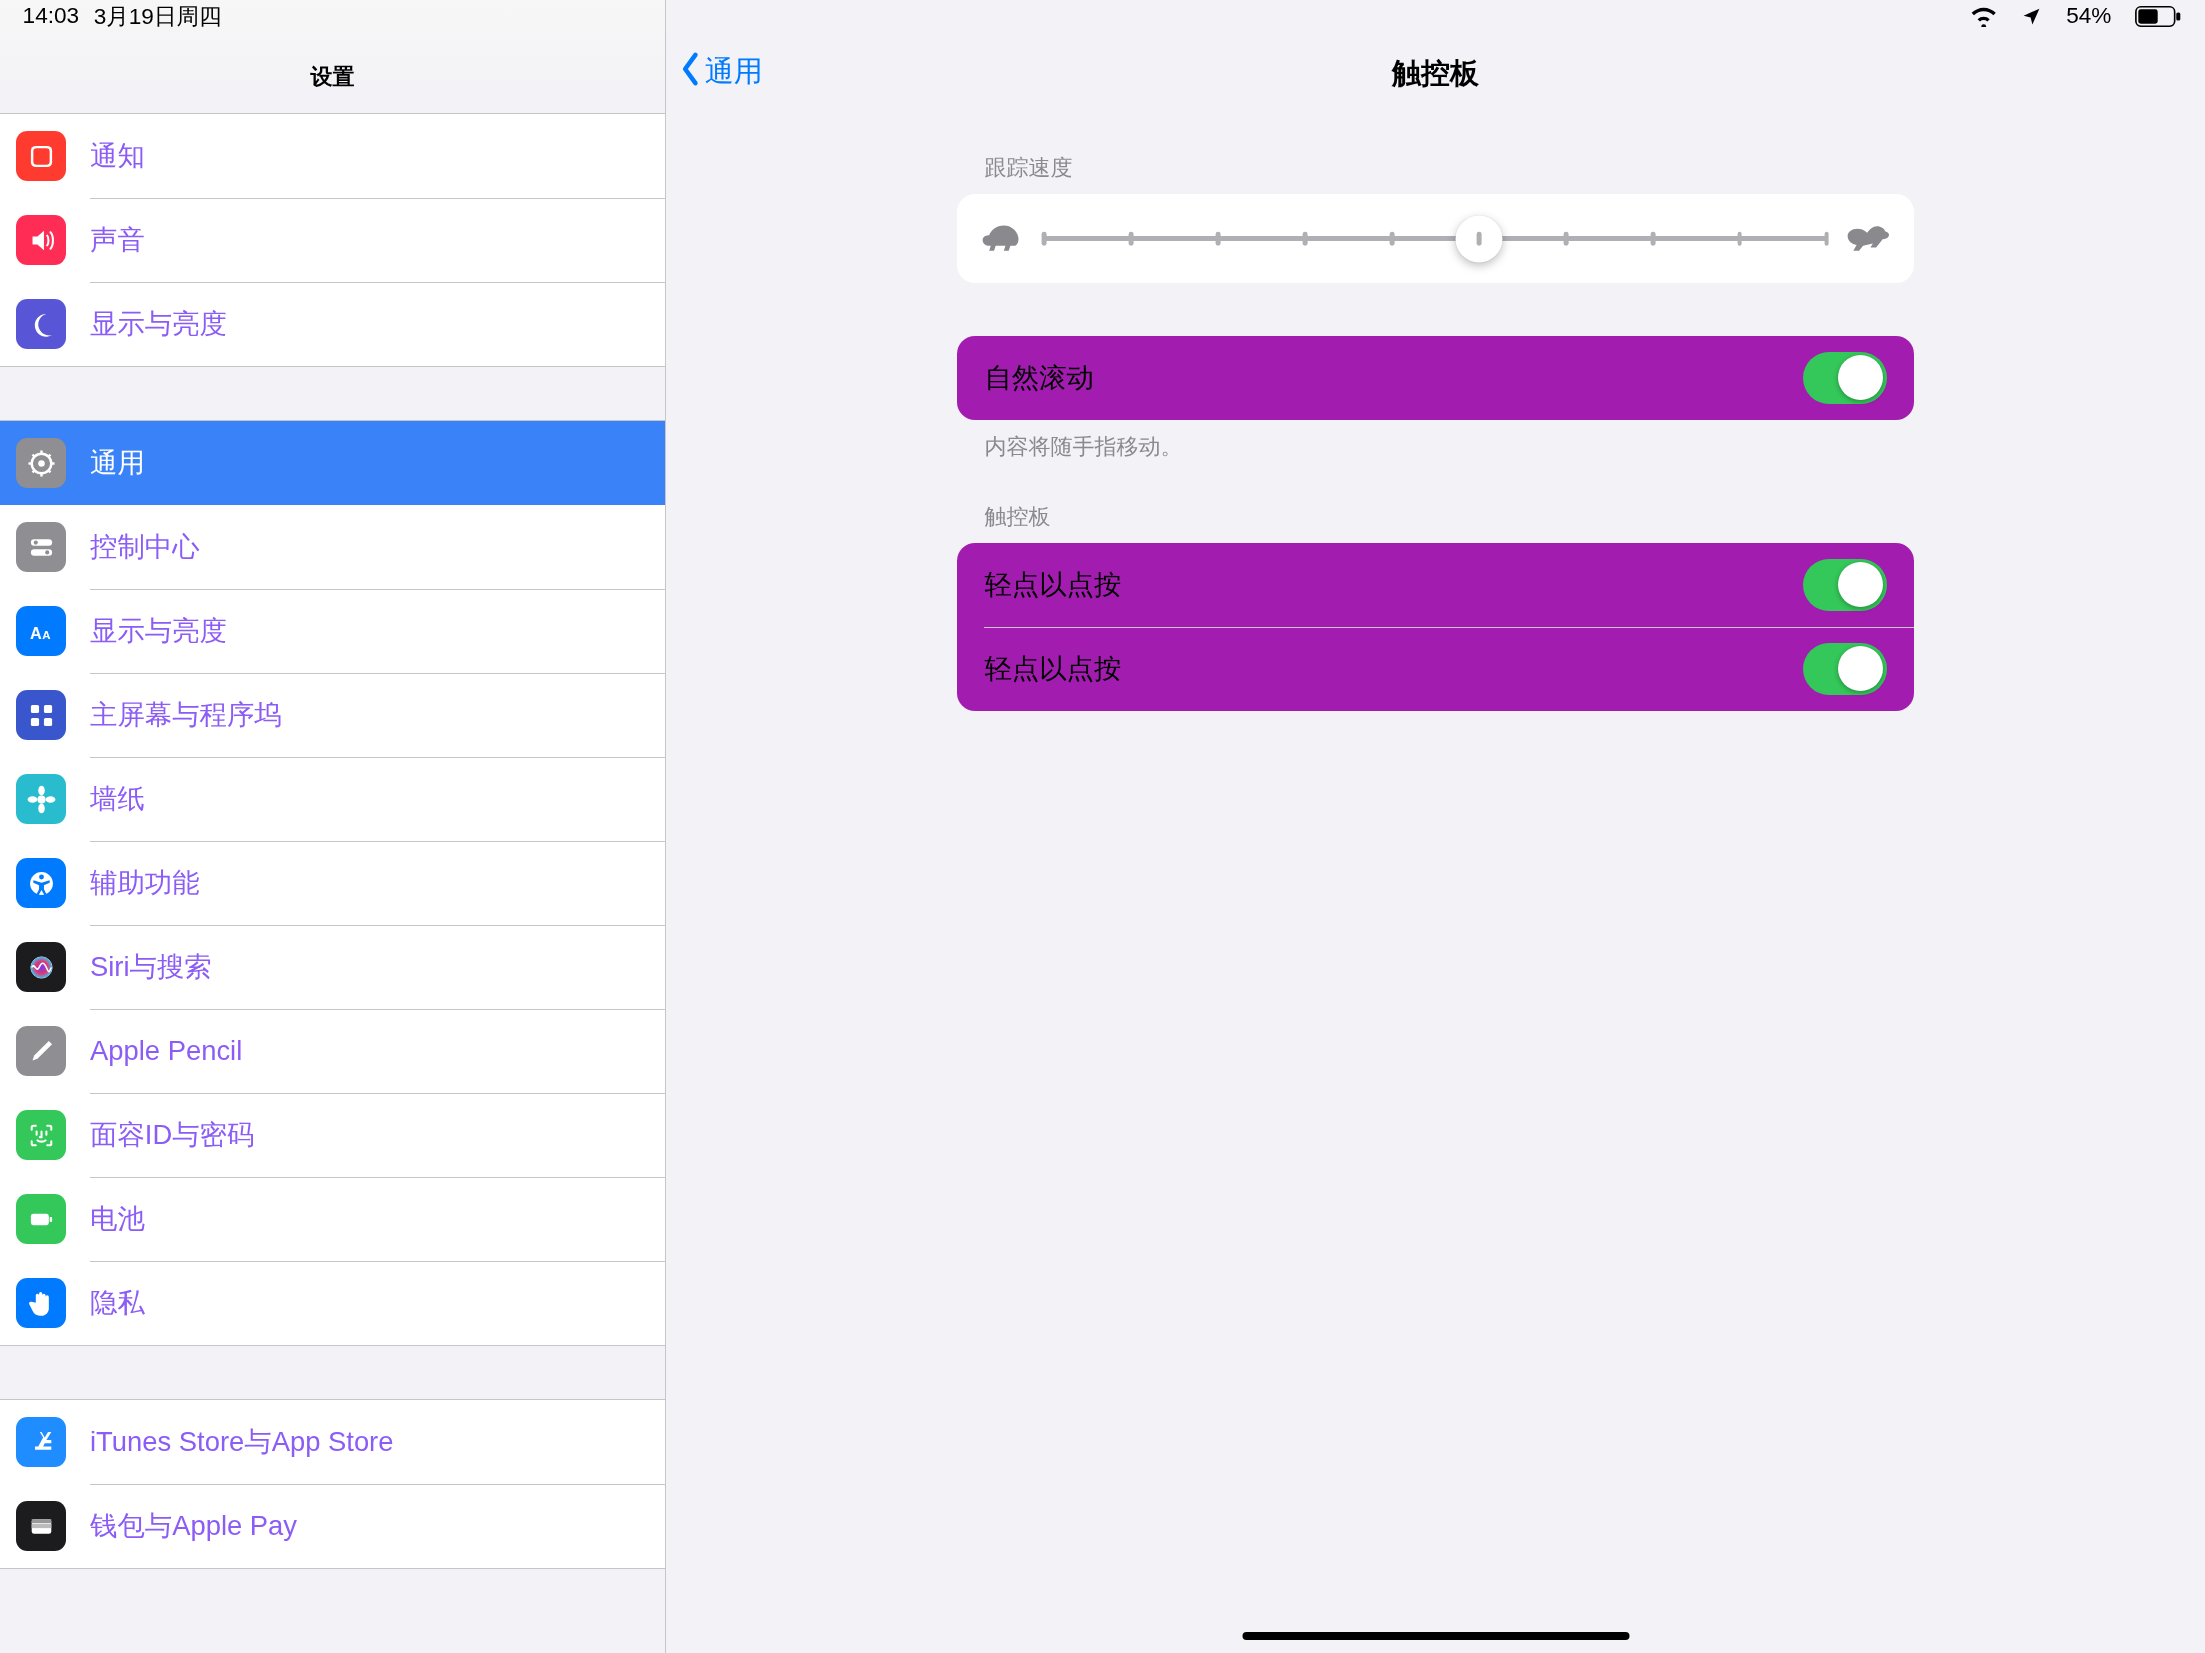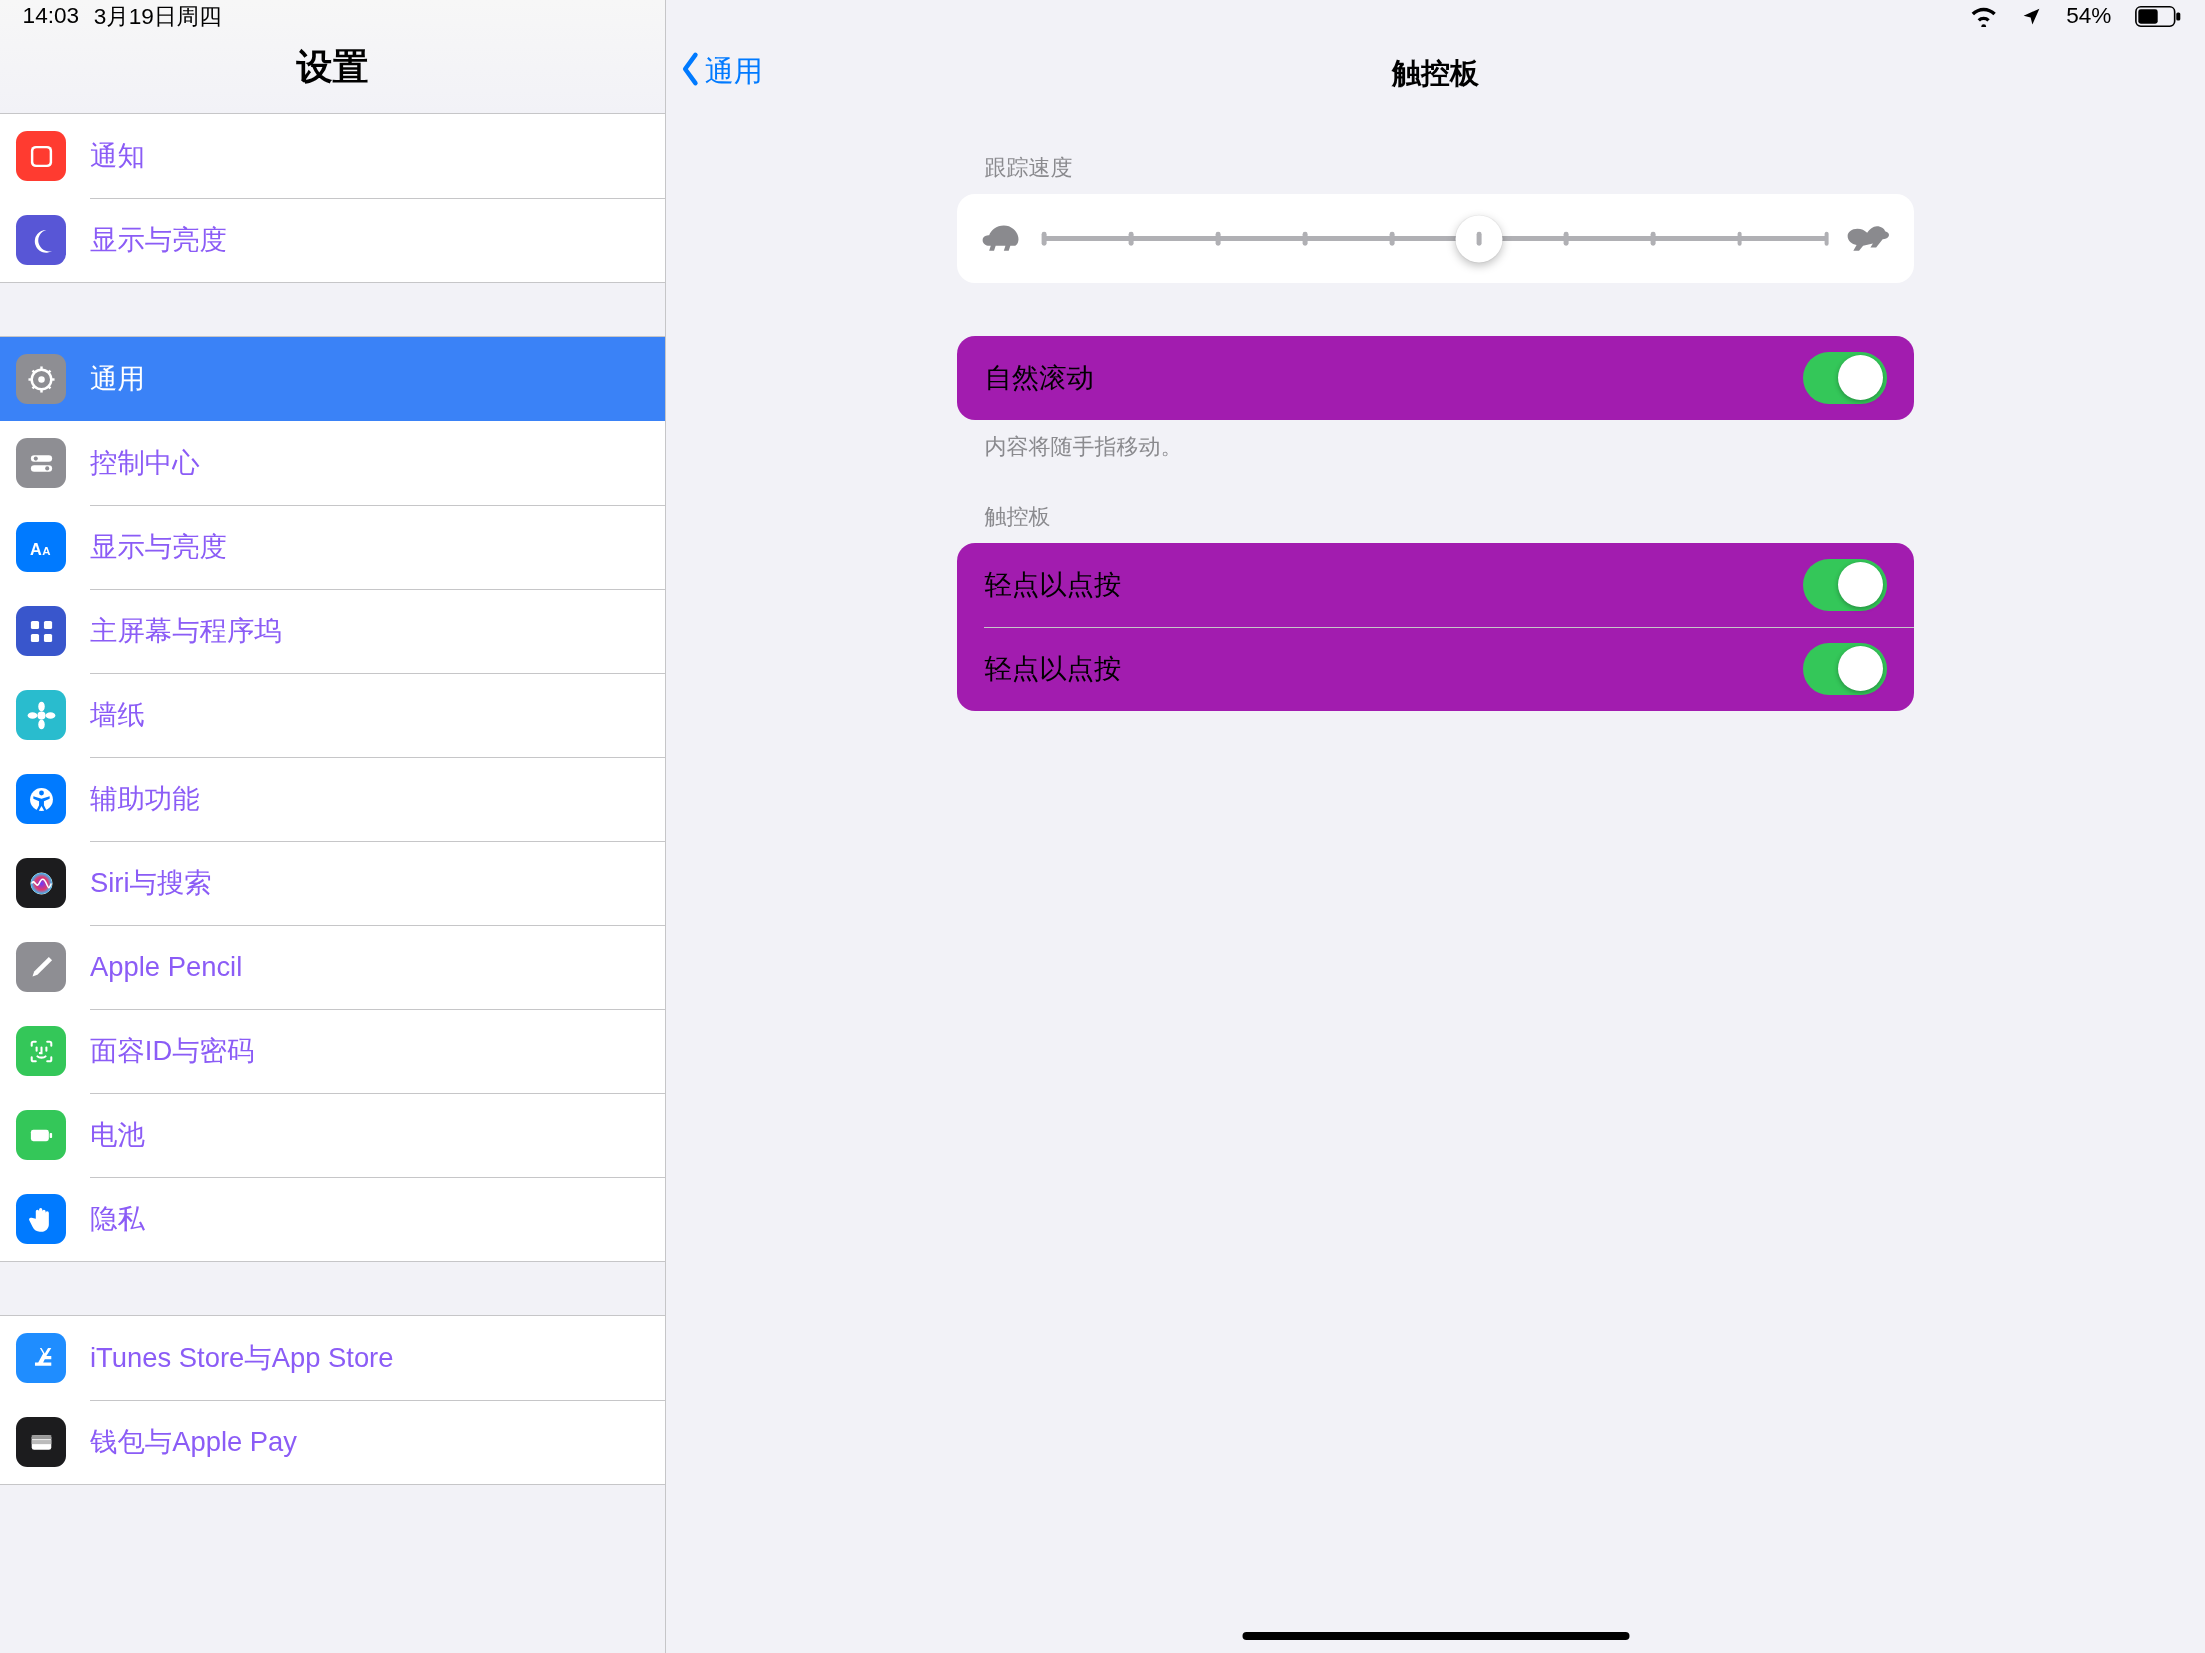--- a/index.html
+++ b/index.html
@@ -55,21 +55,21 @@
   
   .sidebar-header {
     height: 113px;
     display: flex;
     align-items: flex-end;
     justify-content: center;
     padding-bottom: 21px;
     background: linear-gradient(#f7f7f7,#f2f2f7);
   }
   .sidebar-title {
-    font-size: 36px;
+    font-size: 22px;
     font-weight: 600;
     color: #000;
   }
 
   
   .section-group {
     background: #fff;
     border-top: 0.8px solid #c6c6c8;
     border-bottom: 0.8px solid #c6c6c8;
   }
@@ -281,20 +281,28 @@
         <div class="section-group">
           <div class="sidebar-item">
             <div class="item-icon" style="background:#ff3b30">
               <svg viewBox="0 0 38 38">
                 <use href="#ic-bell-square-icon"></use>
               </svg>
             </div>
             <span class="item-label">通知</span>
           </div>
           <div class="sidebar-item">
+            <div class="item-icon" style="background:#ff2d55">
+              <svg viewBox="0 0 38 38">
+                <use href="#ic-speaker-icon"></use>
+              </svg>
+            </div>
+            <span class="item-label">声音</span>
+          </div>
+          <div class="sidebar-item">
             <div class="item-icon" style="background:#5856d6">
               <svg viewBox="0 0 38 38">
                 <use href="#ic-moon-icon"></use>
               </svg>
             </div>
             <span class="item-label">显示与亮度</span>
           </div>
         </div>
         <div class="section-gap"></div>
         <div class="section-group">

